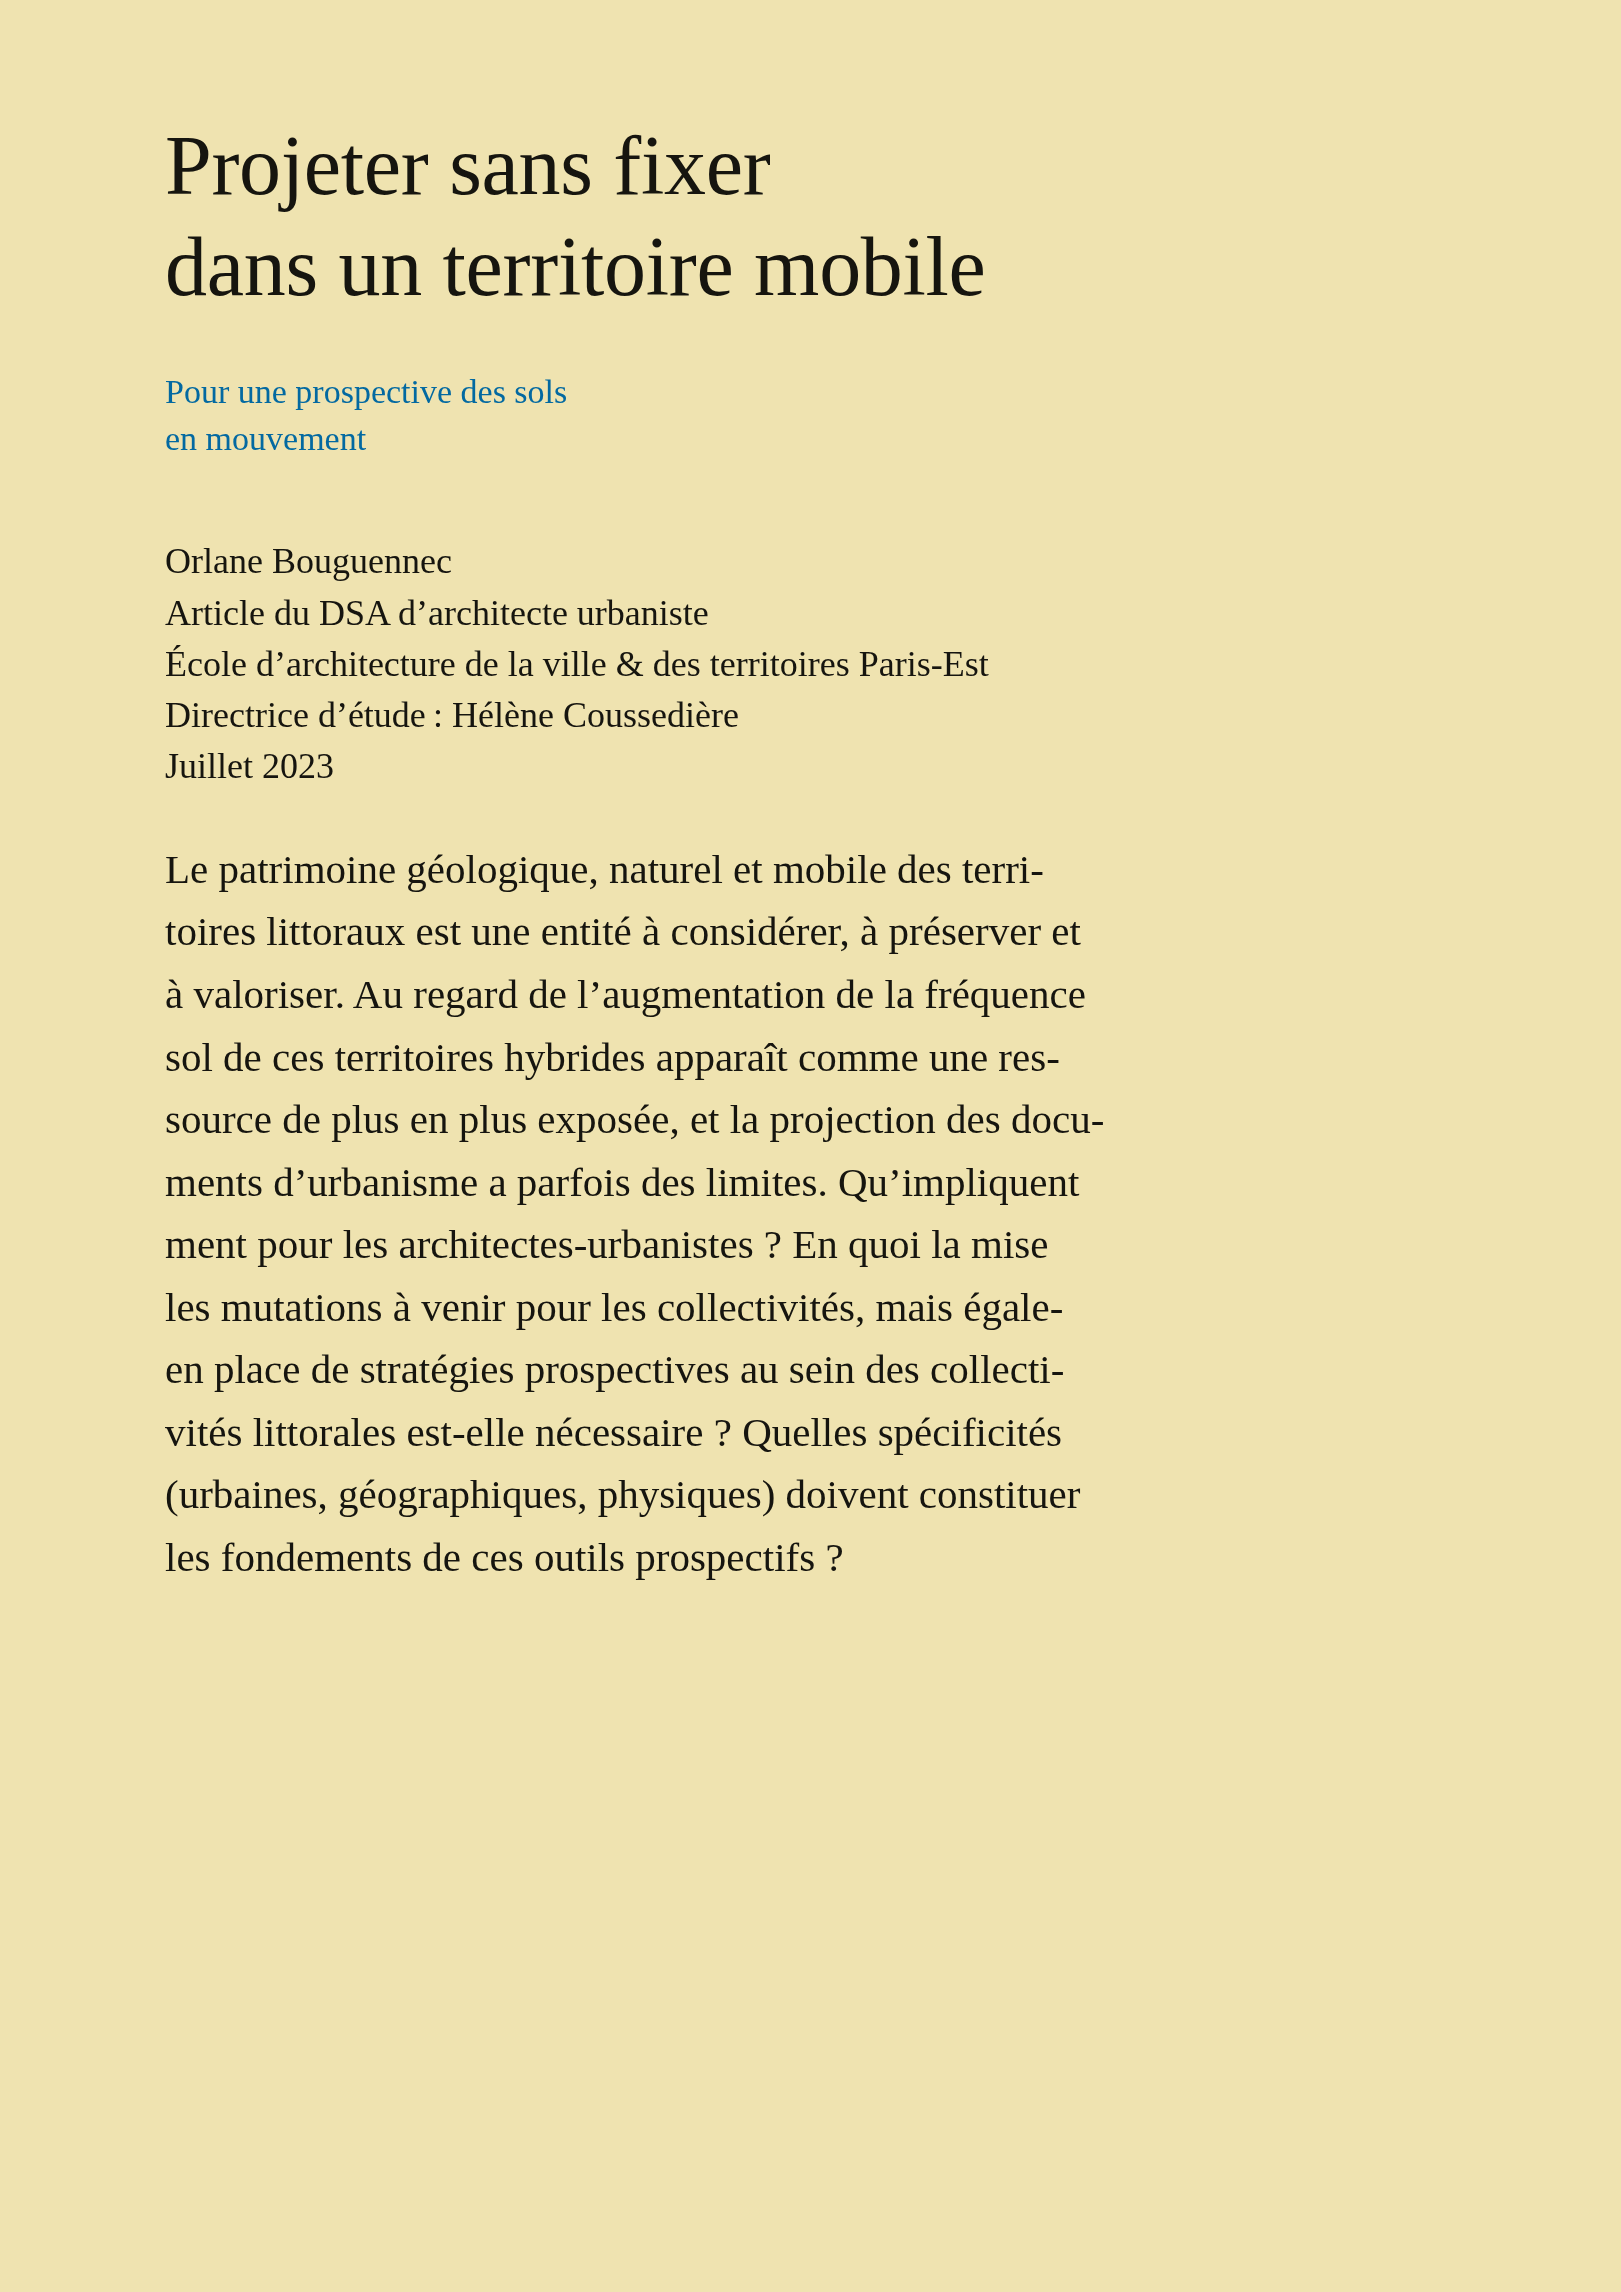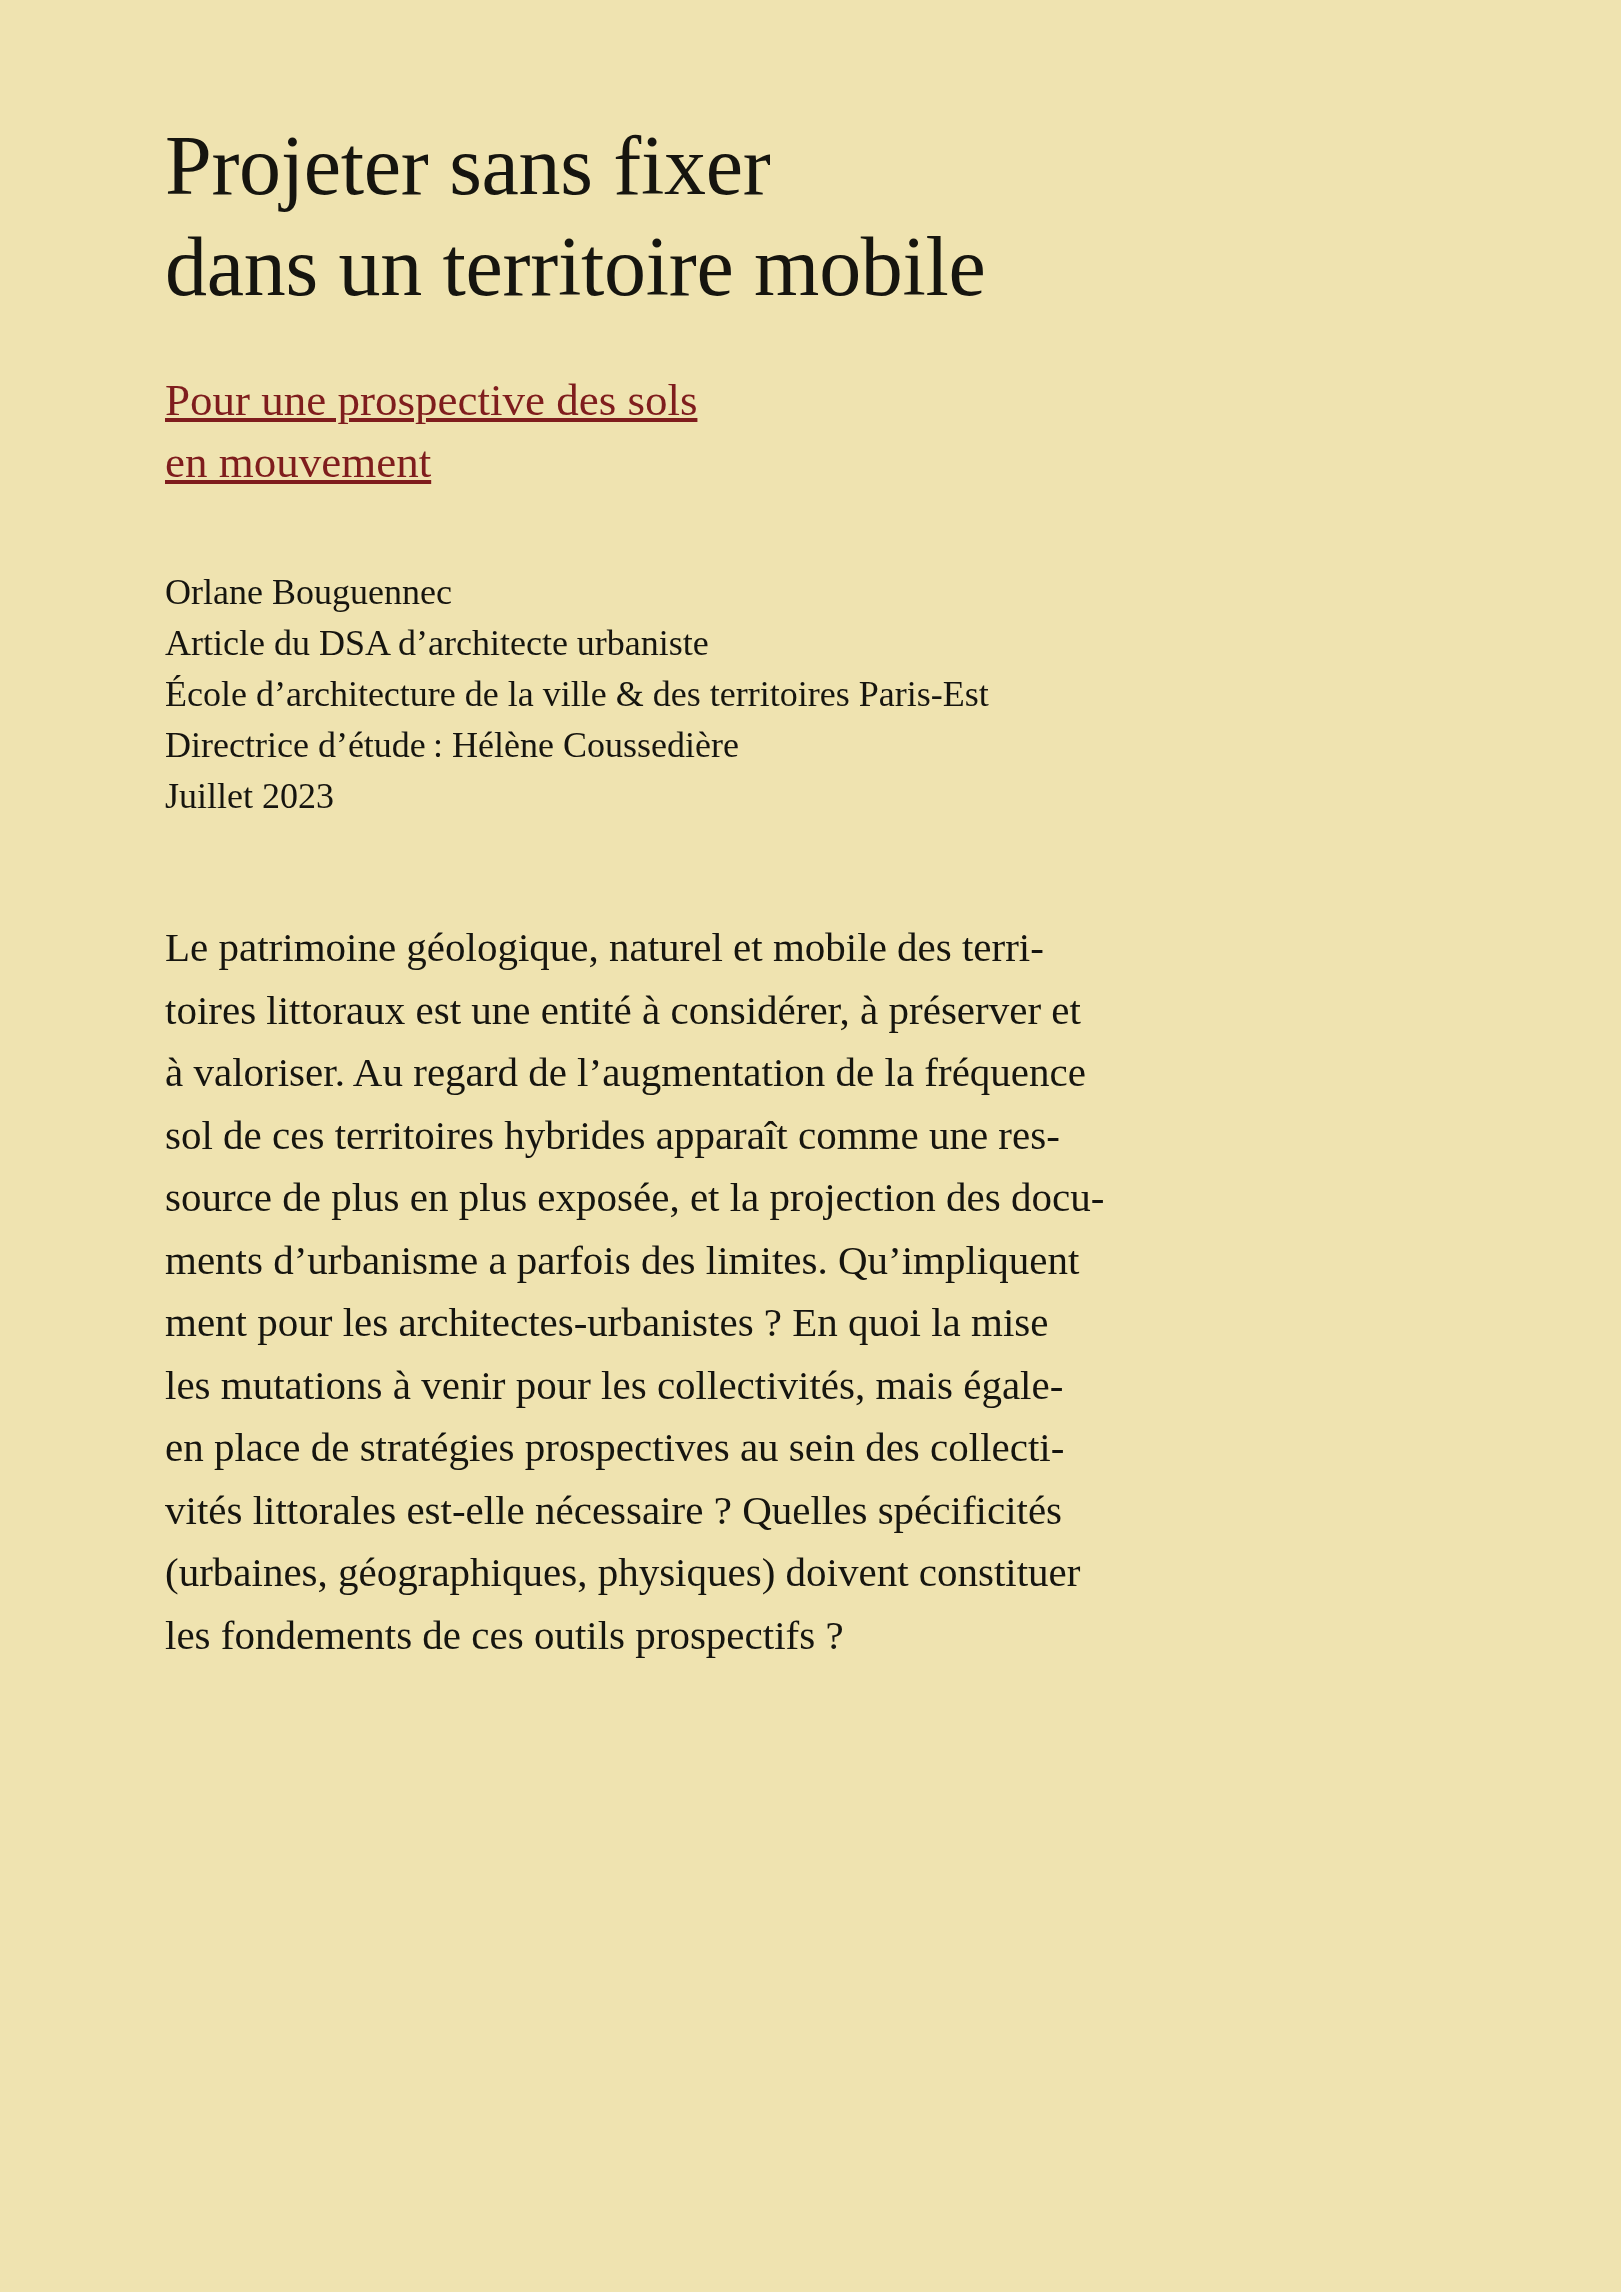--- a/index.html
+++ b/index.html
@@ -45,31 +45,30 @@
     color: #16150f;
     white-space: nowrap;
   }
 
   
   .subtitle-block {
     margin: 0 0 74px 0;
   }
 
   .subtitle-line {
-    font-size: 45px;
+    font-size: 34px;
     line-height: 1.38;
     font-weight: 400;
-    color: #7f1d1d;
+    color: #0369a1;
     white-space: nowrap;
-    text-decoration: underline;
   }
 
   
   .meta-block {
-    margin: 0 0 94px 0;
+    margin: 0 0 46px 0;
   }
 
   .meta-line {
     font-size: 36px;
     line-height: 1.42;
     font-weight: 400;
     color: #16150f;
     white-space: nowrap;
   }
 

